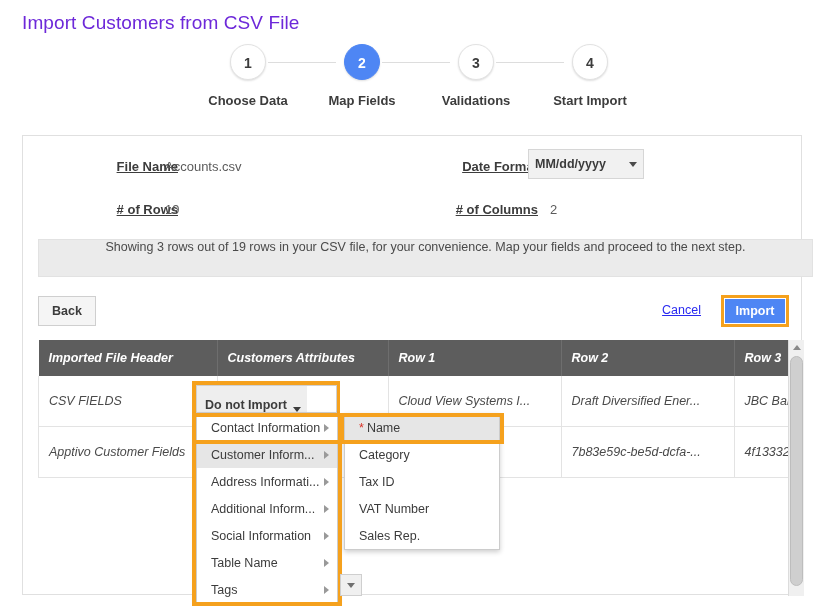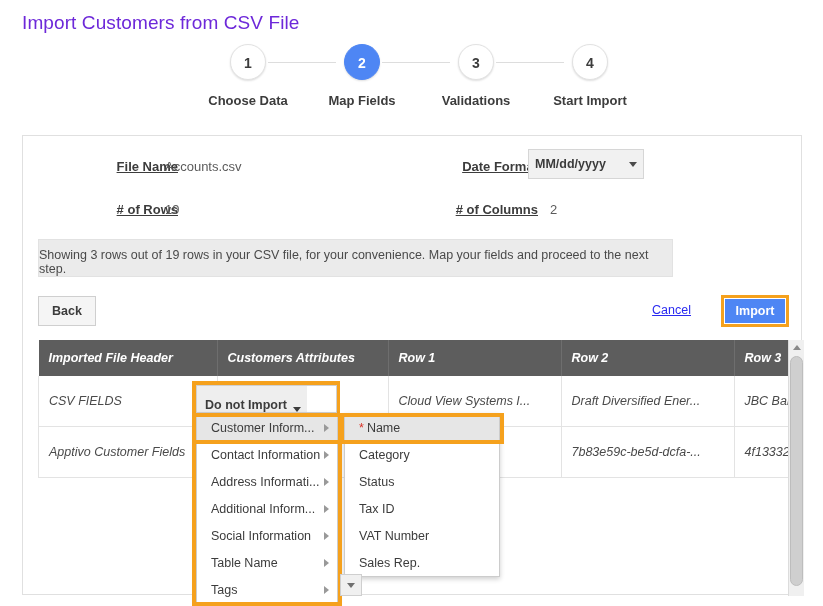--- a/index.html
+++ b/index.html
@@ -134,27 +134,27 @@
     border-left: 4.5px solid transparent;
     border-right: 4.5px solid transparent;
     border-top: 5px solid #4a4a4a;
   }
 
   
   .banner {
     position: absolute;
     left: 15px;
     top: 103px;
-    width: 635px;
+    width: 775px;
     height: 38px;
     background: #ebebeb;
     border: 1px solid #e2e2e2;
     box-sizing: border-box;
     display: flex;
-    align-items: flex-end;
+    align-items: flex-start;
     justify-content: center;
     font-size: 12.5px;
     color: #4a4a4a;
   }
 
   
   .back-btn {
     position: absolute;
     left: 15px;
     top: 160px;
@@ -166,21 +166,21 @@
     font-size: 12.5px;
     font-weight: bold;
     color: #3c3c3c;
     display: flex;
     align-items: center;
     justify-content: center;
     cursor: pointer;
   }
   .cancel-link {
     position: absolute;
-    right: 110px;
+    right: 100px;
     top: 167px;
     font-size: 12.5px;
     color: #2a2af0;
     text-decoration: underline;
     cursor: pointer;
   }
   .import-wrap {
     position: absolute;
     right: 12px;
     top: 159px;
@@ -536,26 +536,26 @@
 </div>
 
 <div class="dd-button">
   <span>Do not Import</span>
   <span class="caret"></span>
 </div>
 <div class="dd-button-extra"></div>
 <div class="hl-button"></div>
 
 <div class="menu1">
+  <div class="mi">
+    <span>Contact Information</span>
+    <span class="arrow"></span>
+  </div>
   <div class="mi selected">
     <span>Customer Inform...</span>
-    <span class="arrow"></span>
-  </div>
-  <div class="mi">
-    <span>Contact Information</span>
     <span class="arrow"></span>
   </div>
   <div class="mi">
     <span>Address Informati...</span>
     <span class="arrow"></span>
   </div>
   <div class="mi">
     <span>Additional Inform...</span>
     <span class="arrow"></span>
   </div>
@@ -575,23 +575,20 @@
 
 <div class="menu2">
   <div class="mi selected">
     <span class="req">*</span>
     <span>Name</span>
   </div>
   <div class="mi">
     <span>Category</span>
   </div>
   <div class="mi">
-    <span>Status</span>
-  </div>
-  <div class="mi">
     <span>Tax ID</span>
   </div>
   <div class="mi">
     <span>VAT Number</span>
   </div>
   <div class="mi">
     <span>Sales Rep.</span>
   </div>
 </div>
 

